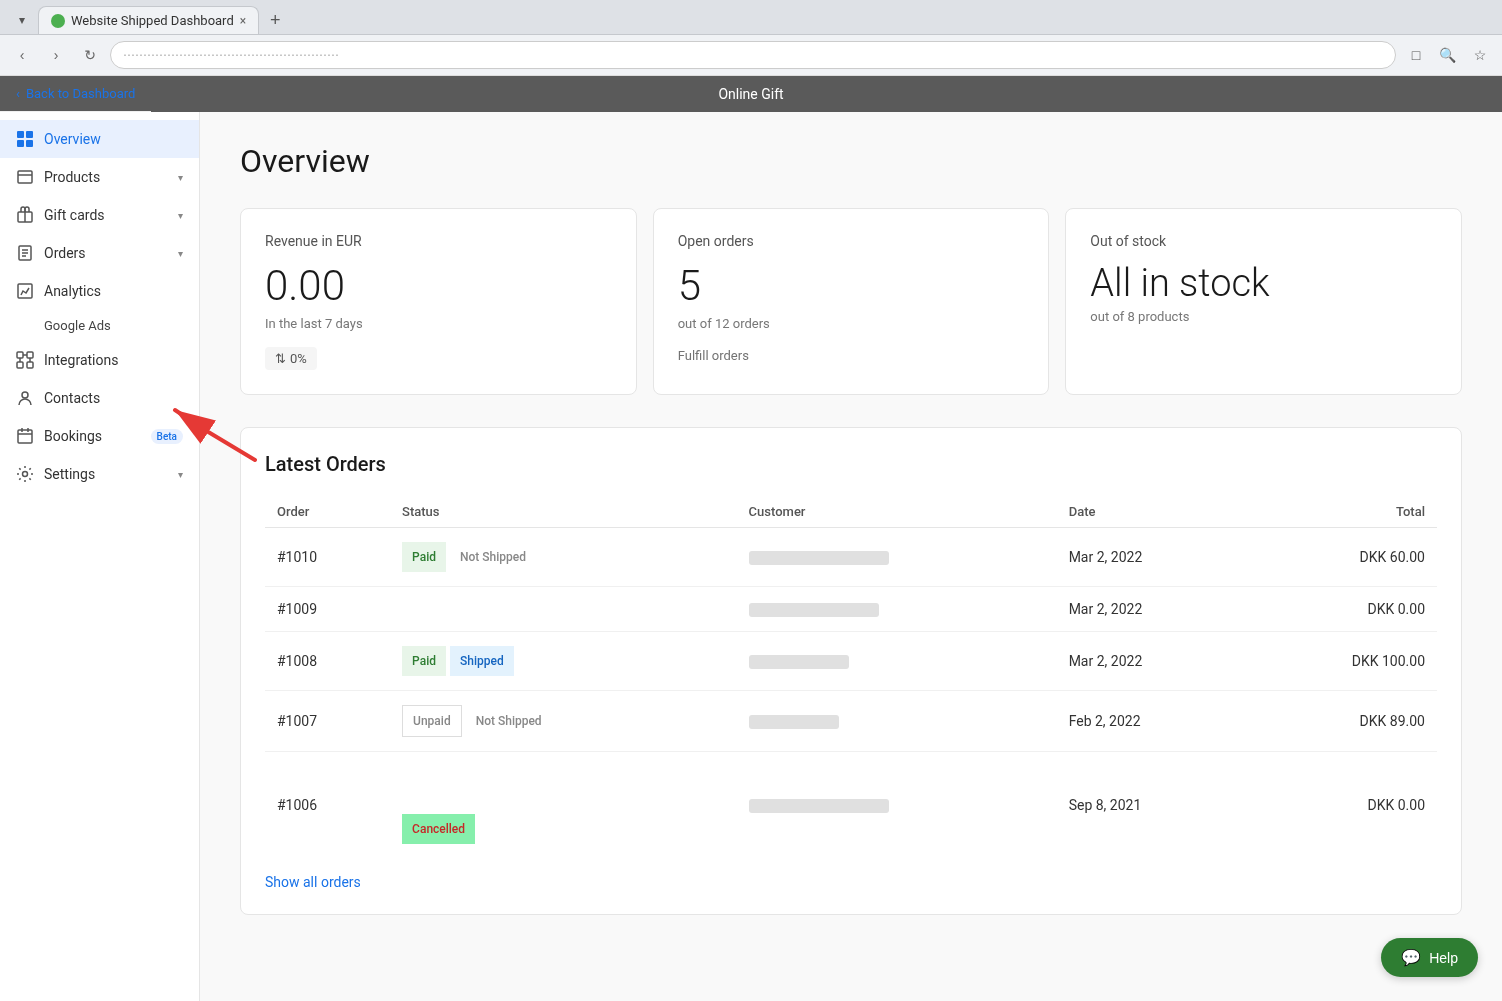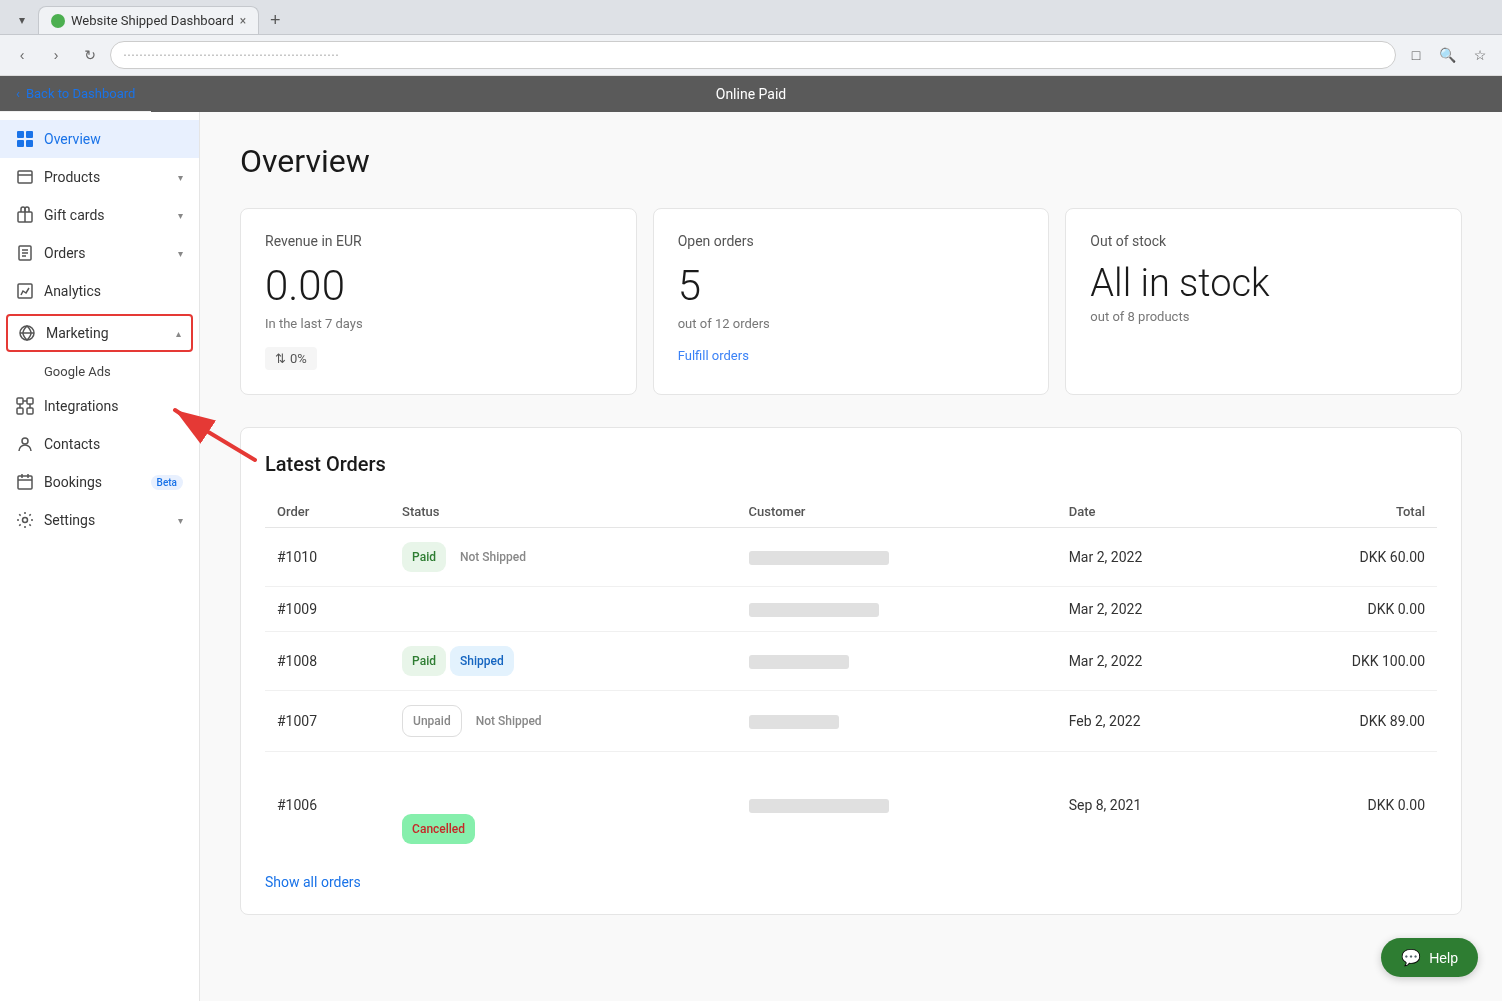--- a/index.html
+++ b/index.html
@@ -108,41 +108,41 @@
       flex: 1; background: #fff; border: 1px solid #e5e5e5; border-radius: 8px;
       padding: 24px; min-height: 160px;
     }
     .stat-card-title { font-size: 14px; color: #555; margin-bottom: 12px; }
     .stat-card-value { font-size: 42px; font-weight: 300; color: #1a1a1a; margin-bottom: 6px; }
     .stat-card-sub { font-size: 13px; color: #777; margin-bottom: 16px; }
     .stat-change {
       display: inline-flex; align-items: center; gap: 4px;
       background: #f5f5f5; border-radius: 4px; padding: 4px 10px; font-size: 13px; color: #555;
     }
-    .fulfill-link { color: #3b82f6; font-size: 13px; cursor: pointer; text-decoration: none; }
+    .fulfill-link { color: #737373; font-size: 13px; cursor: pointer; text-decoration: none; }
     .out-of-stock-value { font-size: 38px; font-weight: 300; color: #1a1a1a; margin-bottom: 4px; }
 
     
     .orders-section { background: #fff; border: 1px solid #e5e5e5; border-radius: 8px; padding: 24px; }
     .orders-title { font-size: 20px; font-weight: 500; color: #1a1a1a; margin-bottom: 20px; }
     .orders-table { width: 100%; border-collapse: collapse; }
     .orders-table th {
       text-align: left; font-size: 13px; color: #555; font-weight: 500;
       padding: 8px 12px; border-bottom: 1px solid #e5e5e5;
     }
     .orders-table th.right { text-align: right; }
     .orders-table td {
       padding: 14px 12px; border-bottom: 1px solid #f0f0f0; font-size: 14px; color: #333;
       vertical-align: middle;
     }
     .orders-table td.right { text-align: right; }
     .orders-table tr:last-child td { border-bottom: none; }
 
     .badge {
-      display: inline-block; padding: 8px 10px; border-radius: 9px;
+      display: inline-block; padding: 8px 10px; border-radius: 0;
       font-size: 12px; font-weight: 500; margin-right: 4px;
     }
     .badge-paid { background: #e8f5e9; color: #2e7d32; }
     .badge-unpaid { color: #888; background: transparent; border: 1px solid #ddd; }
     .badge-shipped { background: #e3f2fd; color: #1565c0; }
     .badge-not-shipped { color: #888; background: transparent; }
     .badge-cancelled { background: #86efac; color: #c62828; margin-top: 48px; }
 
     .blurred-text {
       display: inline-block; background: #e0e0e0; border-radius: 3px;
@@ -201,21 +201,21 @@
     <button class="toolbar-icon-btn">☆</button>
   </div>
 </div>
 
 <div class="app-container">
   <div class="app-header">
     <a class="back-link" style="position:absolute;left:0;top:0;height:100%;color:#1a73e8;padding:0 16px;display:flex;align-items:center;gap:6px;font-size:13px;text-decoration:none;">
       <span>‹</span>
       <span>Back to Dashboard</span>
     </a>
-    <span style="color:#fff;font-size:14px;">Online Paid</span>
+    <span style="color:#fff;font-size:14px;">Online Gift</span>
   </div>
 
   <div class="app-body">
 
     <div class="sidebar">
       <div class="sidebar-nav">
 
         <div class="nav-item active">
           <span class="nav-icon">
             <svg class="icon-svg" viewBox="0 0 18 18" fill="currentColor">
@@ -268,31 +268,20 @@
         <div class="nav-item">
           <span class="nav-icon">
             <svg class="icon-svg" viewBox="0 0 18 18" fill="none" stroke="currentColor" stroke-width="1.5">
               <rect x="2" y="2" width="14" height="14" rx="1"></rect>
                 <polyline points="5,13 7,9 10,11 13,6"></polyline>
             </svg>
           </span>
           <span class="nav-label">Analytics</span>
         </div>
 
-        <div class="nav-item" style="border: 2px solid #e53935; border-radius: 4px; margin: 4px 6px; padding: 8px 10px;">
-          <span class="nav-icon">
-            <svg class="icon-svg" viewBox="0 0 18 18" fill="none" stroke="currentColor" stroke-width="1.5">
-              <circle cx="9" cy="9" r="7"></circle>
-                <path d="M9 2 C9 2 13 6 13 9 S9 16 9 16 S5 12 5 9 S9 2 9 2Z"></path>
-              <line x1="2" y1="9" x2="16" y2="9"></line>
-            </svg>
-          </span>
-          <span class="nav-label">Marketing</span>
-          <span class="nav-chevron">▴</span>
-        </div>
 
 
         <div class="nav-sub-item">
           <span>Google Ads</span>
         </div>
 
         <div class="nav-item">
           <span class="nav-icon">
             <svg class="icon-svg" viewBox="0 0 18 18" fill="none" stroke="currentColor" stroke-width="1.5">
               <rect x="1" y="1" width="6" height="6" rx="1"></rect>

